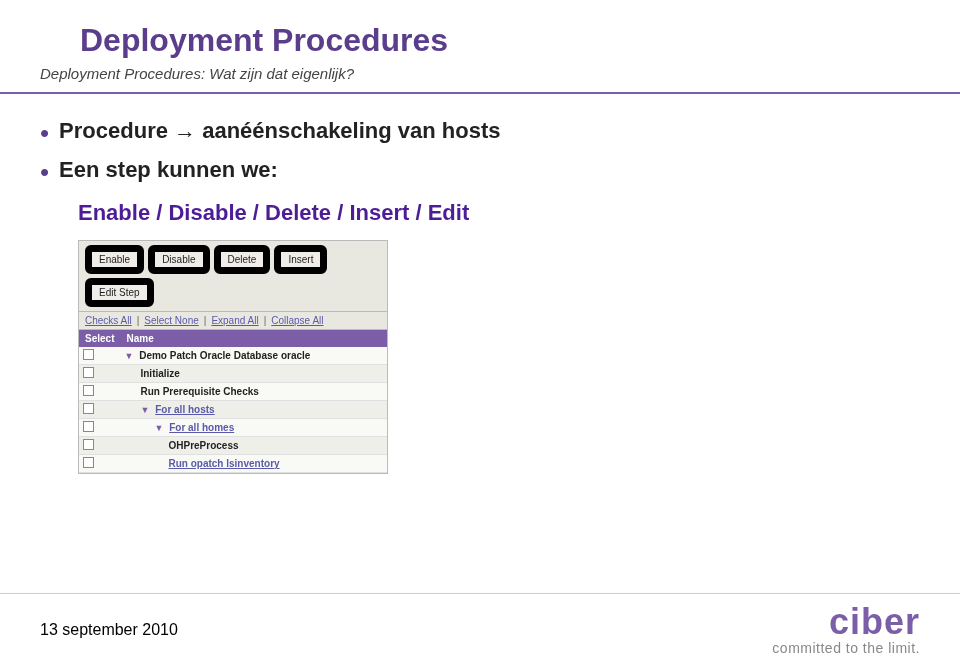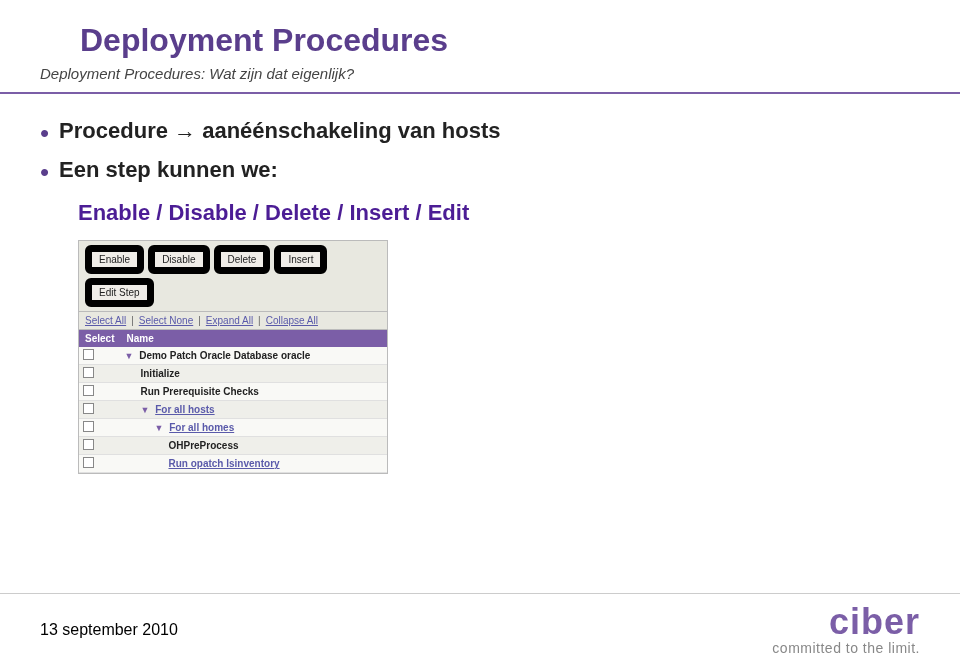--- a/index.html
+++ b/index.html
@@ -242,21 +242,21 @@
 
       <div class="ui-toolbar">
         <button class="ui-btn">Enable</button>
         <button class="ui-btn">Disable</button>
         <button class="ui-btn">Delete</button>
         <button class="ui-btn">Insert</button>
         <button class="ui-btn">Edit Step</button>
       </div>
 
       <div class="ui-links-bar">
-        <span class="ui-link">Select All</span>
+        <span class="ui-link">Checks All</span>
         <span class="ui-sep">|</span>
         <span class="ui-link">Select None</span>
         <span class="ui-sep">|</span>
         <span class="ui-link">Expand All</span>
         <span class="ui-sep">|</span>
         <span class="ui-link">Collapse All</span>
       </div>
 
       <table class="ui-table">
         <thead>

